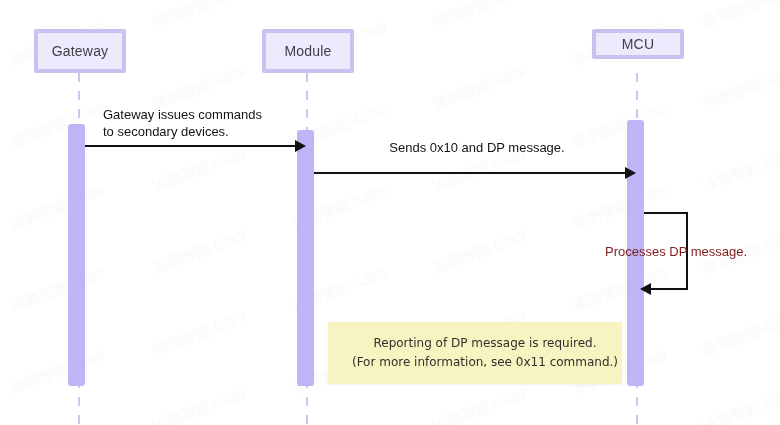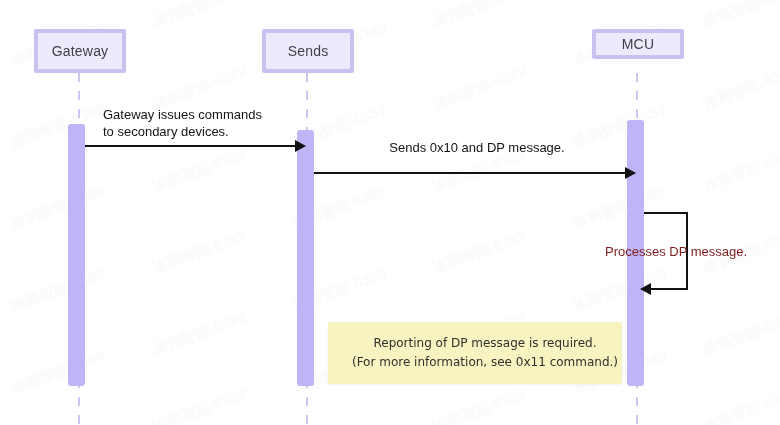--- a/index.html
+++ b/index.html
@@ -191,21 +191,21 @@
   <div id="activations">
       <div class="activation" style="left: 68px; top: 124px; width: 17px; height: 262px; background: rgb(189, 181, 245);"></div>
       <div class="activation" style="left: 297px; top: 130px; width: 17px; height: 256px; background: rgb(189, 181, 245);"></div>
       <div class="activation" style="left: 627px; top: 120px; width: 17px; height: 266px; background: rgb(189, 181, 245);"></div>
     </div>
   <div id="boxes">
       <div class="participant-box" style="left: 34px; top: 29px; width: 92px; height: 44px; background: rgb(236, 234, 252); border-color: rgb(201, 194, 240);">
         <span class="participant-label" style="color: rgb(63, 63, 70);">Gateway</span>
       </div>
       <div class="participant-box" style="left: 262px; top: 29px; width: 92px; height: 44px; background: rgb(236, 234, 252); border-color: rgb(201, 194, 240);">
-        <span class="participant-label" style="color: rgb(63, 63, 70);">Sends</span>
+        <span class="participant-label" style="color: rgb(63, 63, 70);">Module</span>
       </div>
       <div class="participant-box" style="left: 592px; top: 29px; width: 92px; height: 30px; background: rgb(236, 234, 252); border-color: rgb(201, 194, 240);">
         <span class="participant-label" style="color: rgb(63, 63, 70);">MCU</span>
       </div>
     </div>
   <div id="arrows">
       <div class="arrow-line" style="left: 85px; top: 145px; width: 212px; background: rgb(17, 17, 17);"></div>
       <div class="arrow-head-right" style="left: 295px; top: 140px; border-left-color: rgb(17, 17, 17);"></div>
       <div class="arrow-line" style="left: 314px; top: 172px; width: 313px; background: rgb(17, 17, 17);"></div>
       <div class="arrow-head-right" style="left: 625px; top: 167px; border-left-color: rgb(17, 17, 17);"></div>

